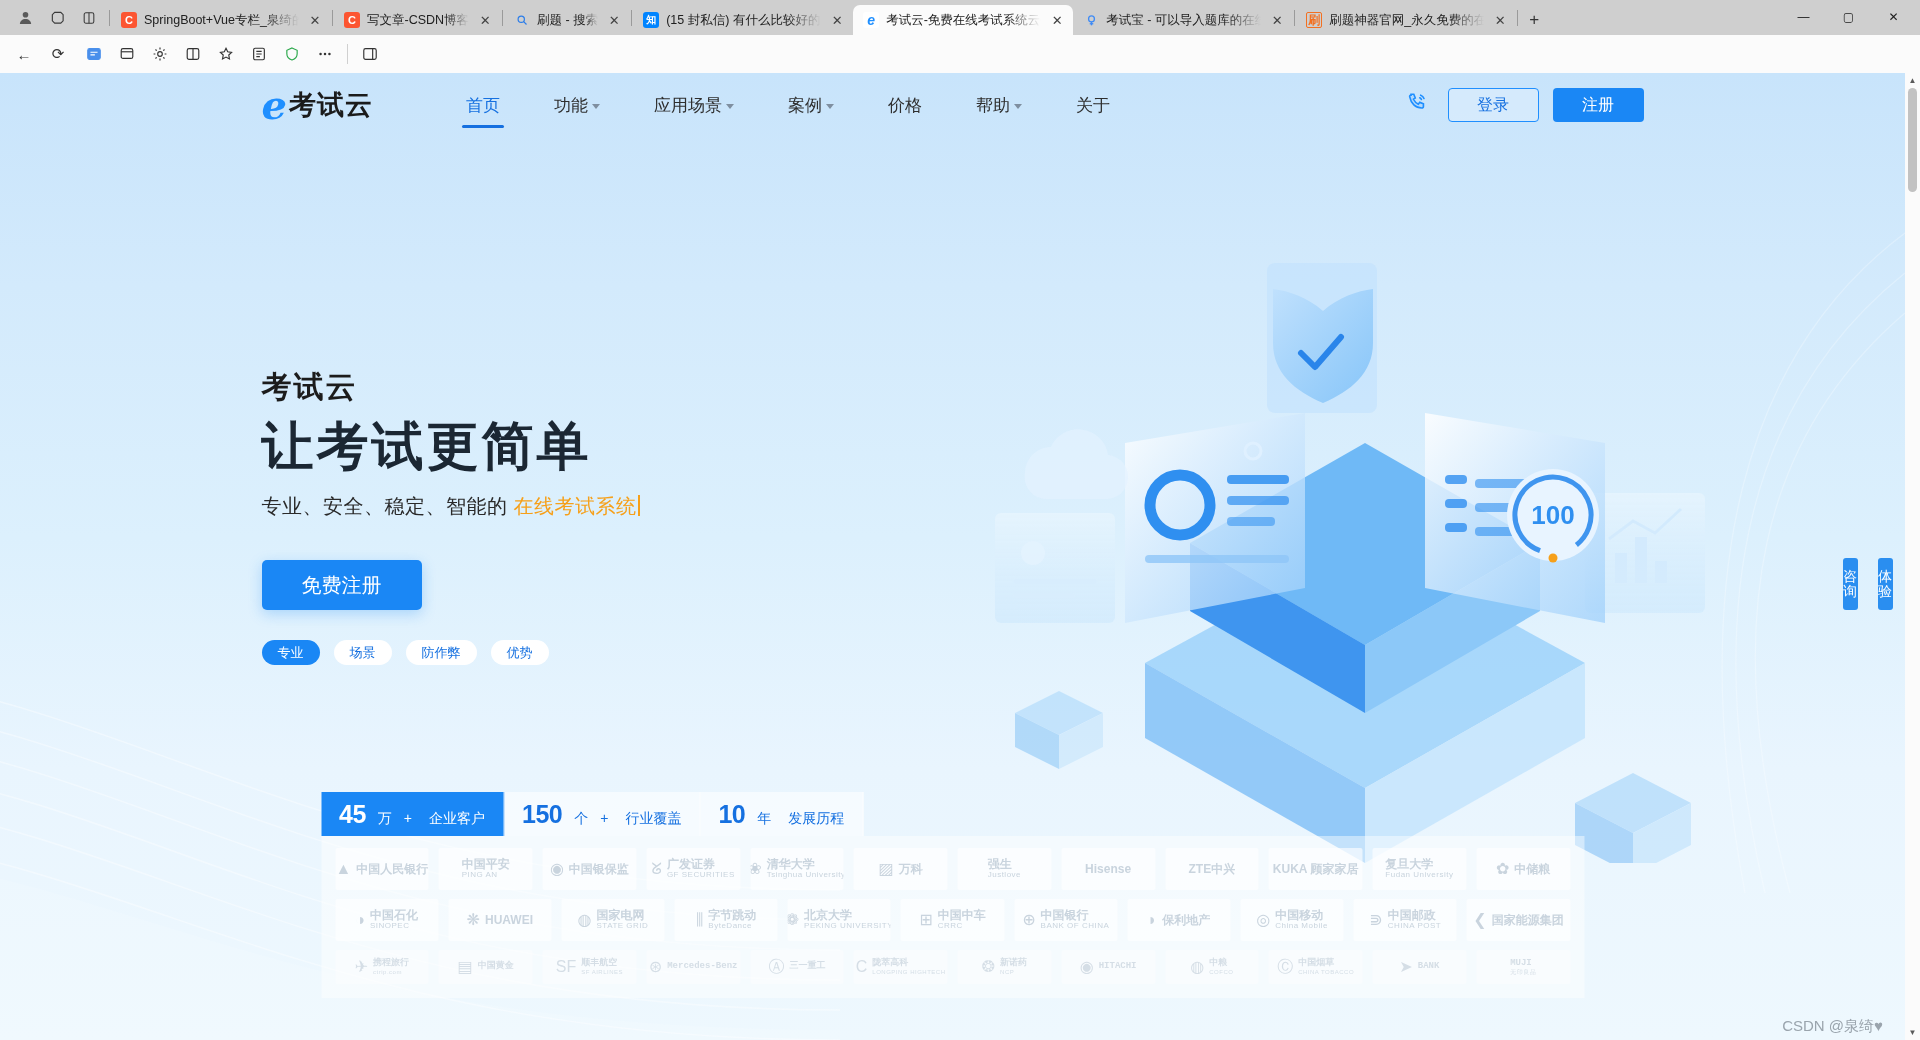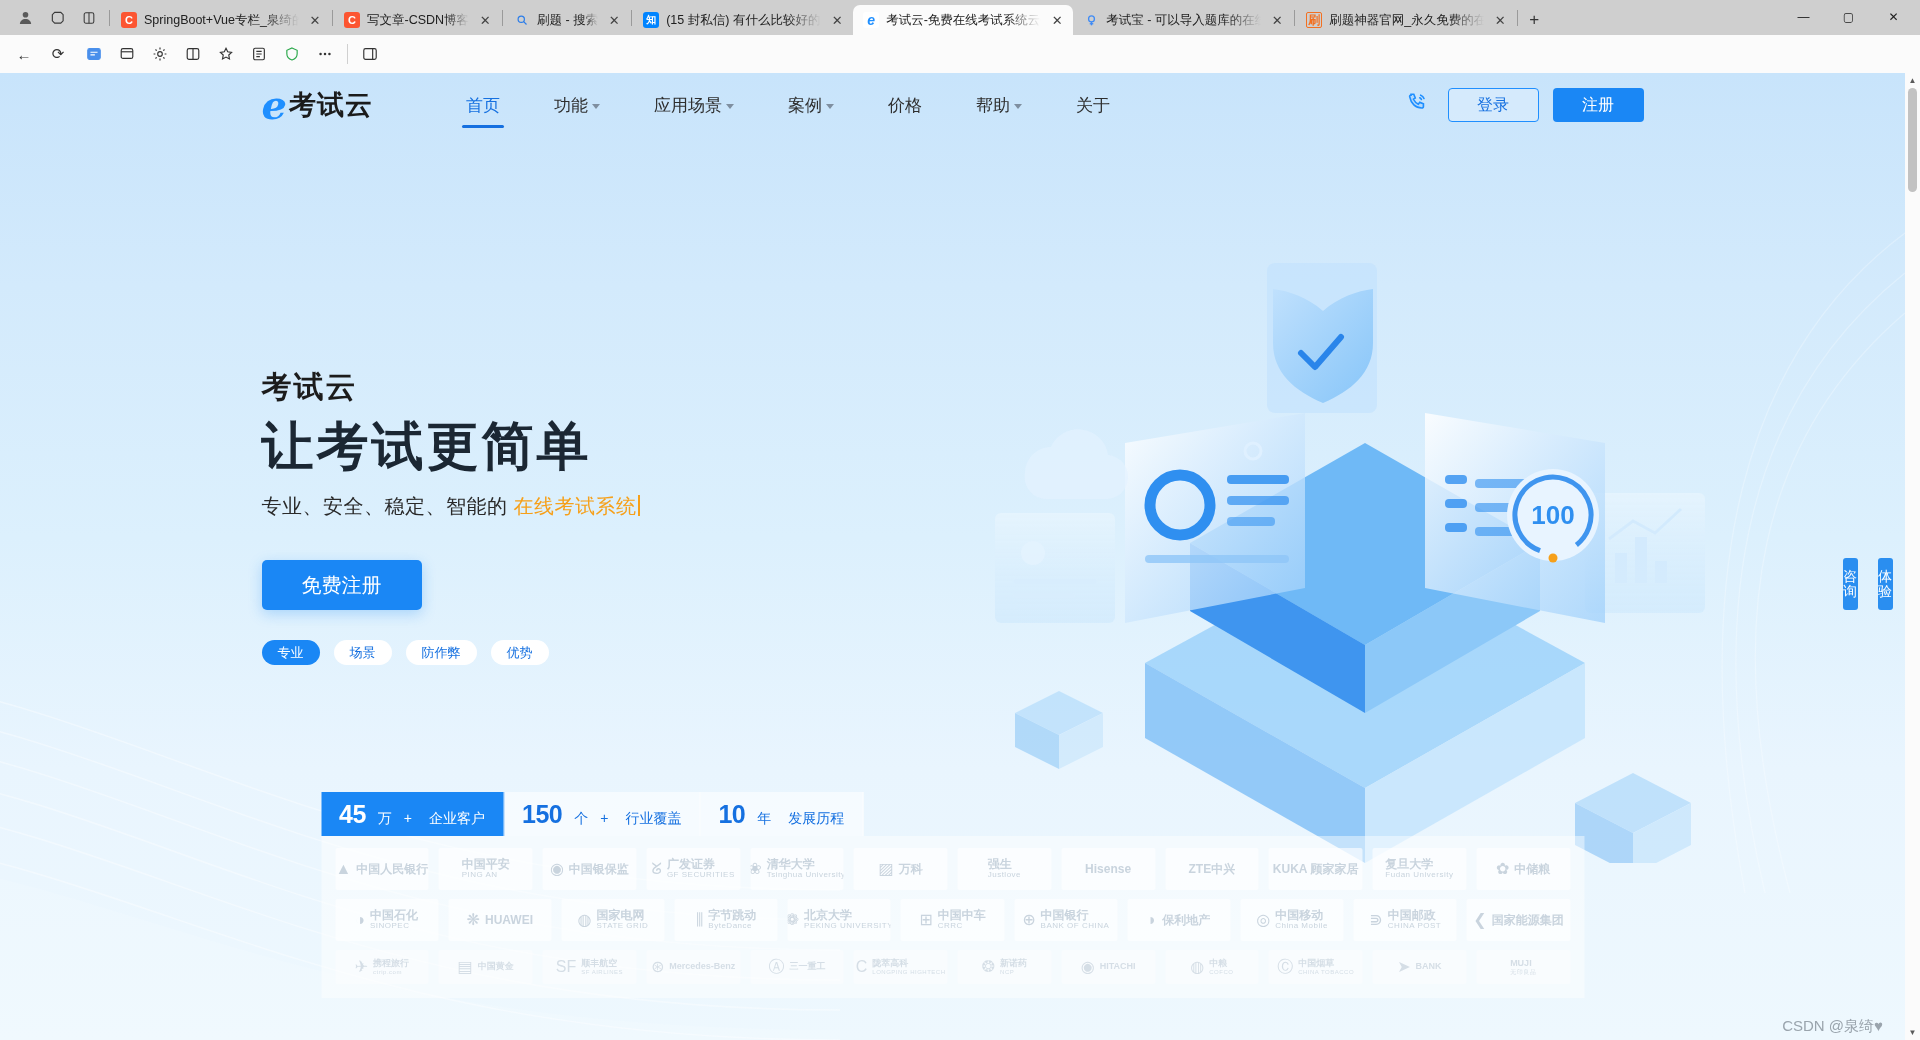--- a/index.html
+++ b/index.html
@@ -155,21 +155,21 @@
     flex: 1 1 0; height: 42px; background: rgba(255,255,255,.62);
     display: flex; align-items: center; justify-content: center; gap: 5px;
     color: #c9d4de; font-size: 12px; white-space: nowrap; overflow: hidden;
     border-radius: 2px;
   }
   .logo-row.r3 .logo-cell { height: 34px; background: rgba(255,255,255,.38); color: #d5dee6; font-size: 9px; }
   .lg-mark { font-size: 16px; line-height: 1; }
   .lg-stack { display: flex; flex-direction: column; line-height: 1.08; align-items: flex-start; }
   .lg-stack .a { font-size: 12px; font-weight: bold; }
   .lg-stack .b { font-size: 8px; letter-spacing: .5px; }
-  .logo-row.r3 .lg-stack .a { font-size: 9px; }
+  .logo-row.r3 .lg-stack .a { font-size: 9px; font-family: Liberation Mono, monospace; }
   .logo-row.r3 .lg-stack .b { font-size: 6px; }
 
   
   .rail { position: absolute; right: 20px; top: 485px; width: 42px; z-index: 9; display: flex; flex-direction: row; gap: 20px; }
   .rail-btn {
     width: 42px; height: 52px; background: #2a8ef0; color: #fff; font-size: 14px;
     display: flex; align-items: center; justify-content: center; border-radius: 3px;
     writing-mode: horizontal-tb; line-height: 1.1; text-align: center; letter-spacing: 1px;
   }
   .rail-btn.top { height: 44px; font-size: 19px; }

